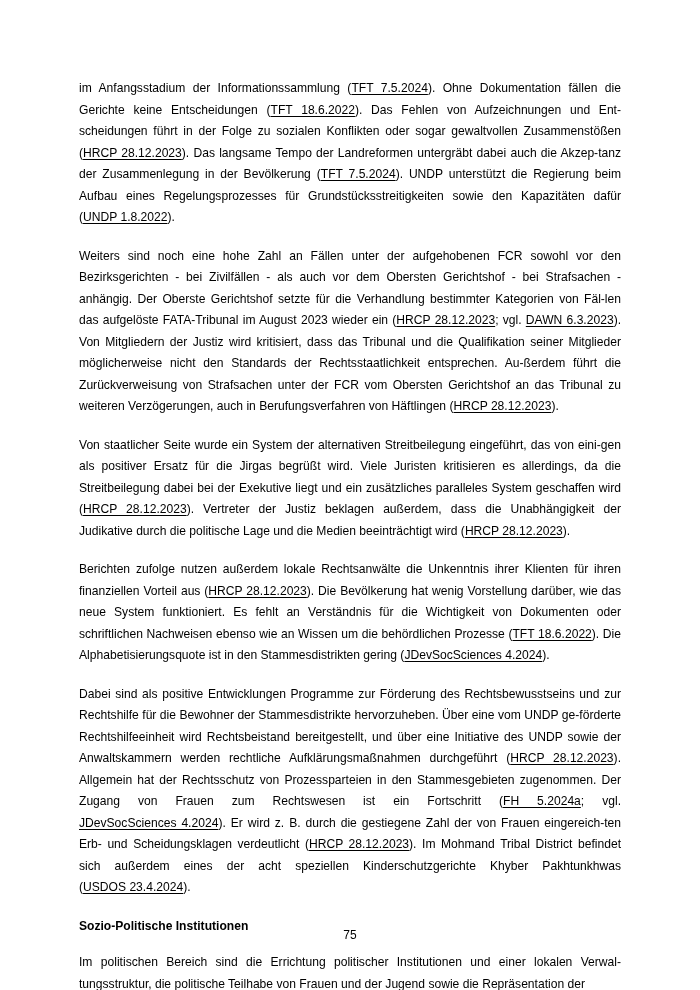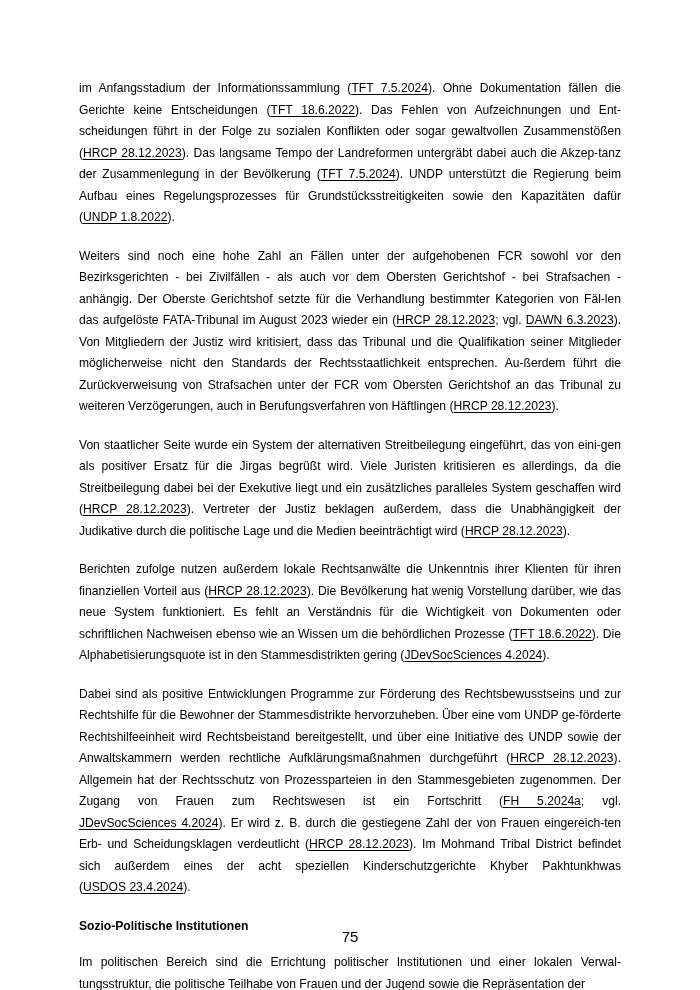--- a/index.html
+++ b/index.html
@@ -53,21 +53,21 @@
     text-decoration: underline;
     text-underline-offset: 2px;
     white-space: nowrap;
   }
   .pagenum {
     position: absolute;
     left: 0;
     top: 928px;
     width: 700px;
     text-align: center;
-    font-size: 15px;
+    font-size: 12px;
     color: #000000;
   }
 </style>
 </head>
 <body>
 
 <div class="page">
   <div class="content">
     <p class="para">im Anfangsstadium der Informationssammlung (<span class="cite">TFT 7.5.2024</span>). Ohne Dokumentation fällen die Gerichte keine Entscheidungen (<span class="cite">TFT 18.6.2022</span>). Das Fehlen von Aufzeichnungen und Ent-scheidungen führt in der Folge zu sozialen Konflikten oder sogar gewaltvollen Zusammenstößen (<span class="cite">HRCP 28.12.2023</span>). Das langsame Tempo der Landreformen untergräbt dabei auch die Akzep-tanz der Zusammenlegung in der Bevölkerung (<span class="cite">TFT 7.5.2024</span>). UNDP unterstützt die Regierung beim Aufbau eines Regelungsprozesses für Grundstücksstreitigkeiten sowie den Kapazitäten dafür (<span class="cite">UNDP 1.8.2022</span>).</p>
     <p class="para">Weiters sind noch eine hohe Zahl an Fällen unter der aufgehobenen FCR sowohl vor den Bezirksgerichten - bei Zivilfällen - als auch vor dem Obersten Gerichtshof - bei Strafsachen - anhängig. Der Oberste Gerichtshof setzte für die Verhandlung bestimmter Kategorien von Fäl-len das aufgelöste FATA-Tribunal im August 2023 wieder ein (<span class="cite">HRCP 28.12.2023</span>; vgl. <span class="cite">DAWN 6.3.2023</span>). Von Mitgliedern der Justiz wird kritisiert, dass das Tribunal und die Qualifikation seiner Mitglieder möglicherweise nicht den Standards der Rechtsstaatlichkeit entsprechen. Au-ßerdem führt die Zurückverweisung von Strafsachen unter der FCR vom Obersten Gerichtshof an das Tribunal zu weiteren Verzögerungen, auch in Berufungsverfahren von Häftlingen (<span class="cite">HRCP 28.12.2023</span>).</p>

